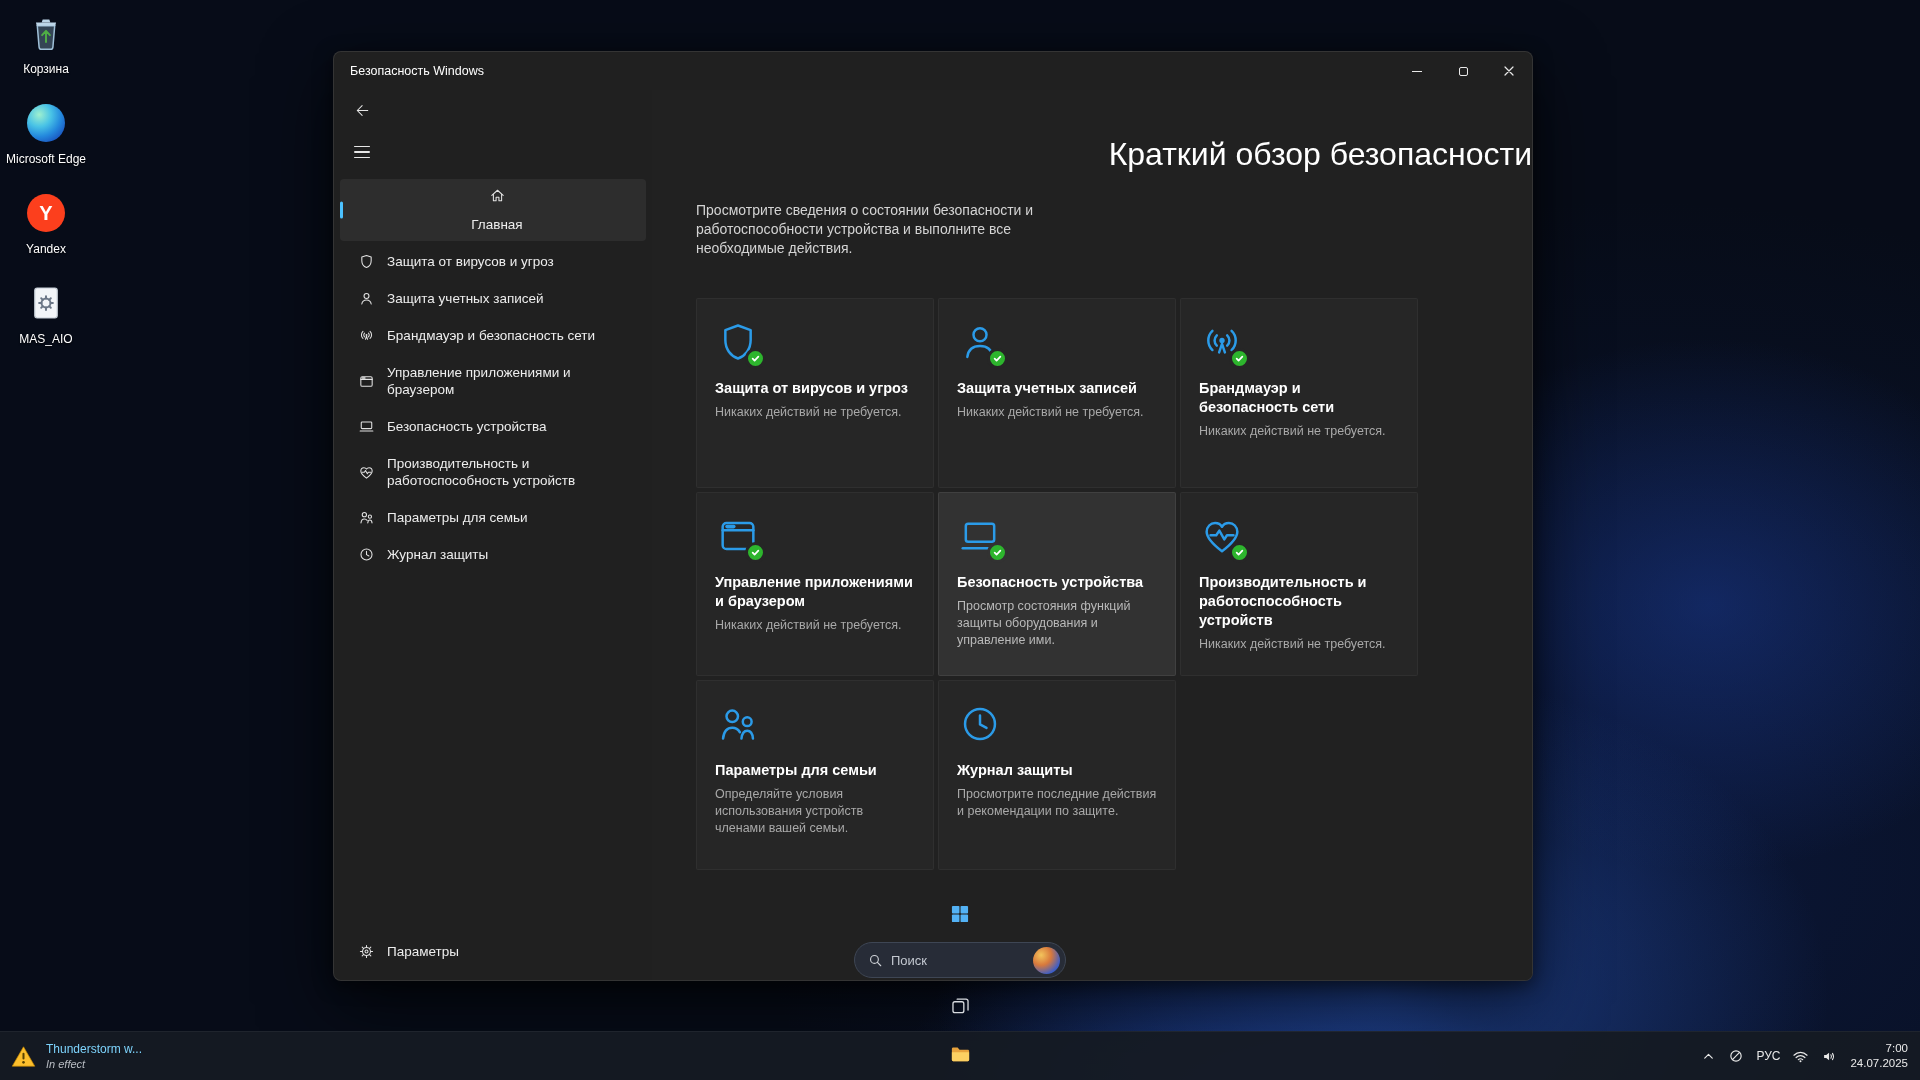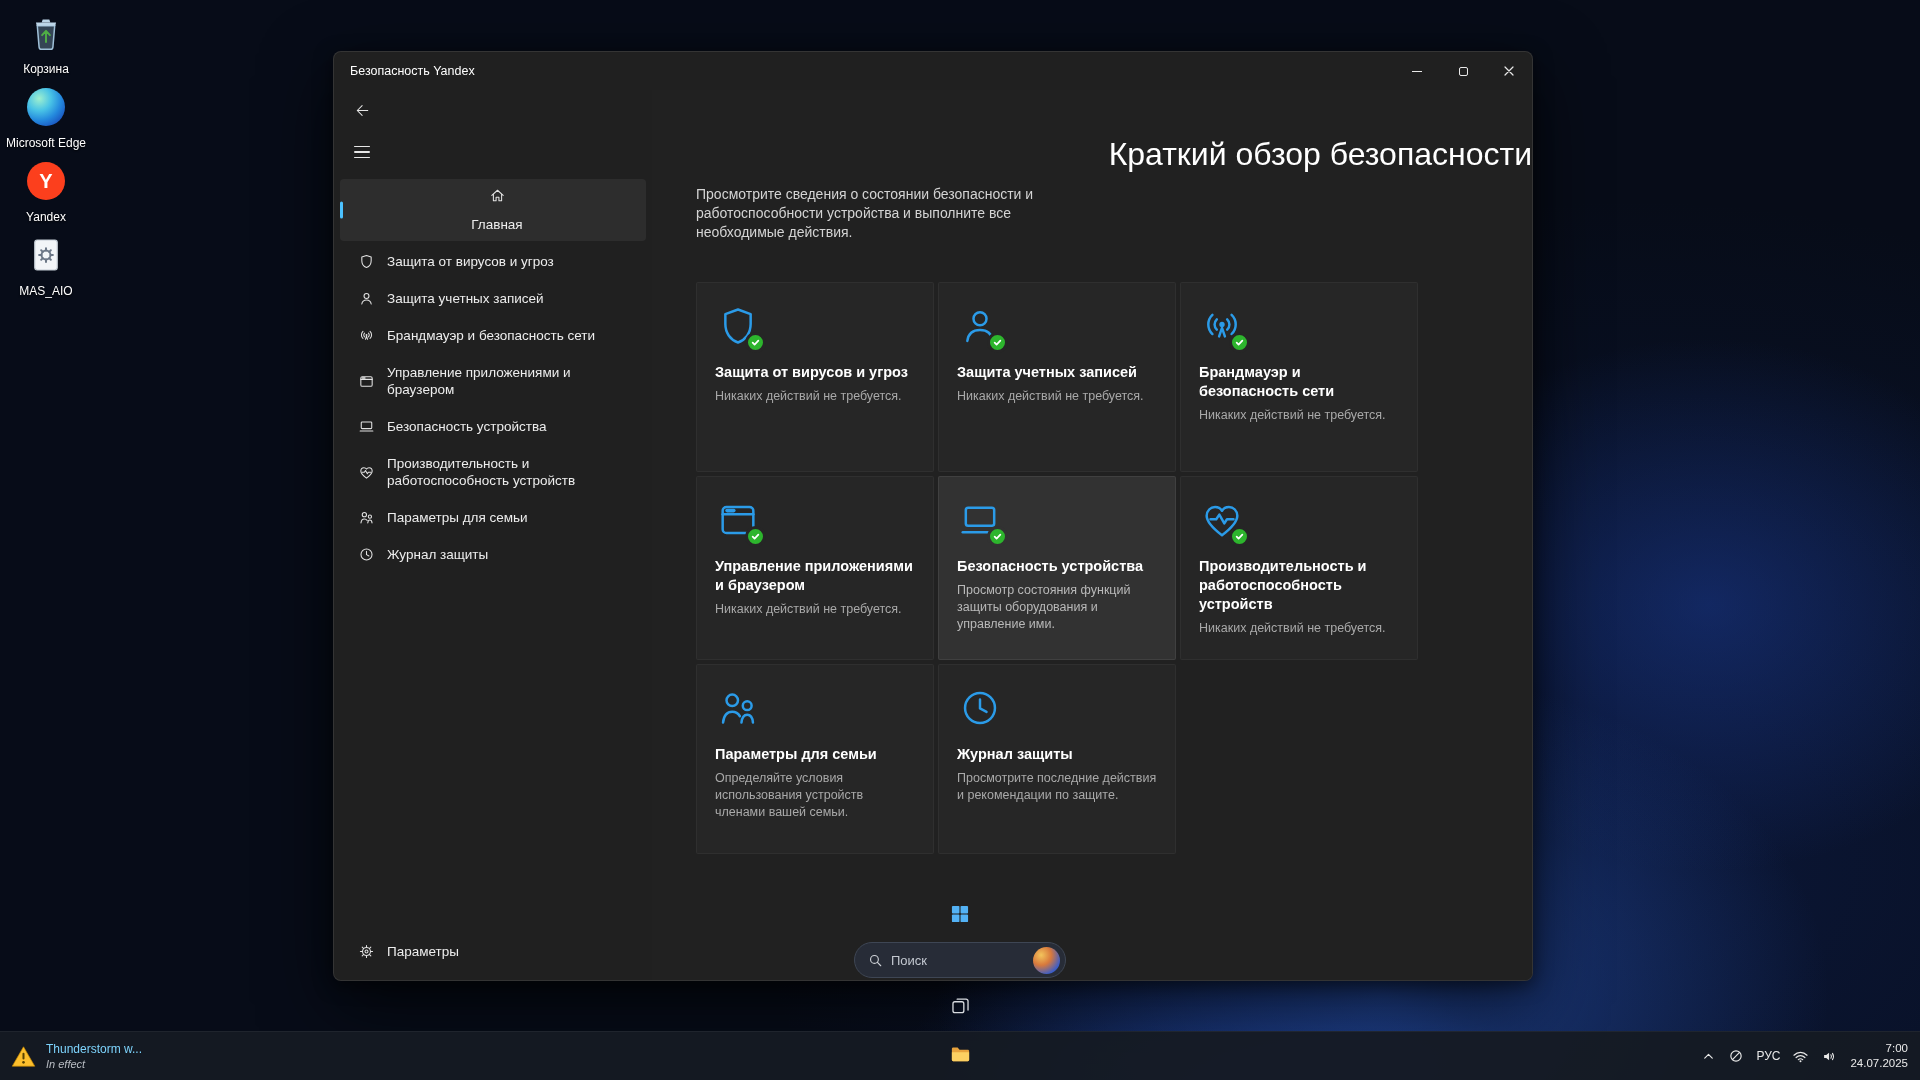--- a/index.html
+++ b/index.html
@@ -12,21 +12,21 @@
       radial-gradient(460px 380px at 62% 104%, rgba(26,60,155,.42), transparent 65%),
       radial-gradient(1250px 950px at 85% 80%, rgba(18,42,112,.35), transparent 70%),
       #070c18;
     position:relative;
     color:#fff;
   }
   svg { display:block; }
   .stroked { fill:none; stroke:currentColor; stroke-width:1.5; stroke-linecap:round; stroke-linejoin:round; }
 
   
-  .desktop-icons { position:absolute; left:4px; top:10px; width:84px; display:flex; flex-direction:column; gap:8px; }
+  .desktop-icons { position:absolute; left:4px; top:10px; width:84px; display:flex; flex-direction:column; gap:24px; }
   .desktop-icon { display:flex; flex-direction:column; align-items:center; cursor:default; }
   .di-img { height:46px; display:flex; align-items:center; justify-content:center; }
   .di-label { margin-top:6px; font-size:12px; line-height:14px; text-align:center; color:#fff; text-shadow:0 1px 2px rgba(0,0,0,.9); max-width:82px; }
   .edge-circle { width:38px; height:38px; border-radius:50%;
     background: radial-gradient(circle at 32% 28%, #9ff0cf 0%, #49c3e6 32%, #2489dd 58%, #1b5cc4 78%, #123e9e 100%); }
   .yandex-circle { width:38px; height:38px; border-radius:50%; background:#fc3f1d; display:flex; align-items:center; justify-content:center;
     font-weight:bold; font-size:20px; color:#fff; }
 
   
   .win { position:absolute; left:333px; top:51px; width:1200px; height:930px; background:#202020;
@@ -51,21 +51,21 @@
   .nav-item { position:relative; display:flex; align-items:center; gap:12px; padding:8px 10px 8px 18px; margin-bottom:4px; border-radius:4px; cursor:default; }
   .nav-item.selected { background:#2d2d2d;flex-direction:column; }
   .nav-item.selected::before { content:""; position:absolute; left:0; top:50%; transform:translateY(-50%); width:3px; height:17px; background:#4cc2ff; border-radius:2px; }
   .nav-icon { width:17px; height:17px; flex:0 0 17px; color:#e2e2e2; }
   .nav-label { font-size:13.5px; line-height:17px; color:#ededed; }
   .settings-row { position:absolute; bottom:12px; left:6px; right:6px; display:flex; align-items:flex-end; gap:12px; padding:8px 10px 8px 18px; border-radius:4px; }
 
   
   .content { flex:1; padding:46px 0 0 44px; background:#212121; }
   .page-title { font-size:32px; font-weight:400; color:#fff;text-align:right; }
-  .page-subtitle { margin-top:12px; width:384px; font-size:14px; line-height:19px; color:#d4d4d4; }
+  .page-subtitle { margin-top:28px; width:384px; font-size:14px; line-height:19px; color:#d4d4d4; }
   .cards { margin-top:40px; display:grid; grid-template-columns:repeat(3,238px); grid-template-rows:190px 184px 190px; gap:4px; }
   .card { background:#262626; border:1px solid rgba(255,255,255,.045); border-radius:2px; padding:20px 18px; cursor:default; }
   .card.hovered { background:#323232; border-color:rgba(255,255,255,.07); }
   .card-icon-wrap { position:relative; width:46px; height:46px; color:#2b9be8; }
   .cico { width:46px; height:46px; }
   .check { position:absolute; right:-5px; bottom:-4px; width:21px; height:21px; border-radius:50%; background:#2db52d;
     border:3px solid #262626; display:flex; align-items:center; justify-content:center; }
   .card.hovered .check { border-color:#323232; }
   .check svg { width:11px; height:11px; fill:none; stroke:#fff; stroke-width:1.9; stroke-linecap:round; stroke-linejoin:round; }
   .card-title { margin-top:14px; font-size:14.5px; line-height:19px; font-weight:600; color:#fff; }
@@ -131,21 +131,21 @@
           <path d="M12 8.4 V10 M12 16 V17.6 M7.4 13 H9 M15 13 H16.6 M8.8 9.8 L9.9 10.9 M14.1 15.1 L15.2 16.2 M15.2 9.8 L14.1 10.9 M9.9 15.1 L8.8 16.2"></path>
         </g>
       </svg>
     </div>
     <div class="di-label">MAS_AIO</div>
   </div>
 </div>
 
 <div class="win">
   <div class="titlebar">
-    <div class="win-title">Безопасность Yandex</div>
+    <div class="win-title">Безопасность Windows</div>
     <div class="controls">
       <div class="ctrl">
           <span class="min-glyph"></span>
         </div>
       <div class="ctrl">
           <span class="max-glyph"></span>
         </div>
       <div class="ctrl">
         <svg width="12" height="12" viewBox="0 0 12 12">
             <path d="M2 2 L10 10 M10 2 L2 10" class="stroked" style="stroke-width:1.2"></path>

